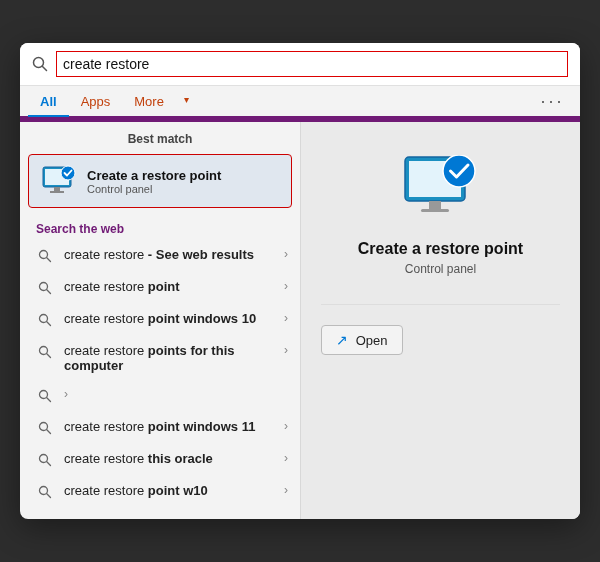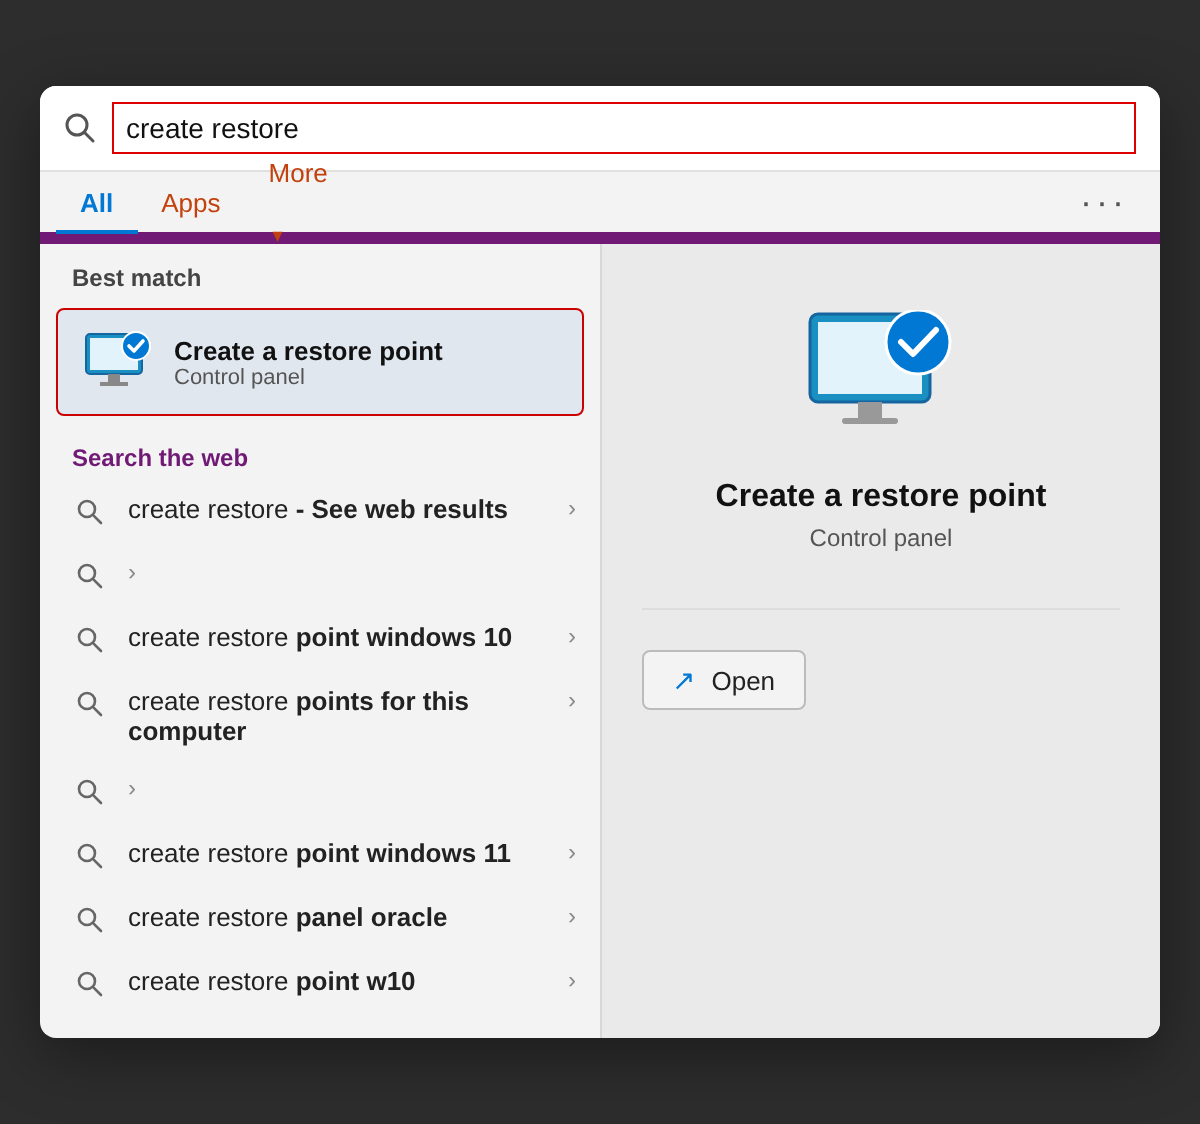--- a/index.html
+++ b/index.html
@@ -73,21 +73,20 @@
       bottom: 0;
       left: 0;
       right: 0;
       height: 2px;
       background: #0078d4;
     }
     .tab-more {
       display: flex;
       align-items: flex-start;
       gap: 18px;
-      flex-direction: column;
     }
     .dots-btn {
       margin-left: auto;
       color: #555;
       cursor: pointer;
       padding: 4px 8px;
       font-size: 18px;
       letter-spacing: 2px;
     }
     .main-content {
@@ -101,20 +100,21 @@
       display: flex;
       flex-direction: column;
       overflow-y: auto;
       padding-bottom: 8px;
     }
     .section-title {
       font-size: 12px;
       font-weight: 600;
       color: #444;
       padding: 10px 16px 4px 16px;
+      text-align: center;
     }
     .best-match-item {
       display: flex;
       align-items: center;
       padding: 8px 12px;
       margin: 4px 8px;
       background: #e0e7ef;
       border: 1.5px solid #c00;
       border-radius: 4px;
       cursor: pointer;
@@ -288,20 +288,21 @@
         <div class="search-list-chevron">›</div>
       </div>
 
       <div class="search-list-item">
         <div class="search-list-icon">
           <svg width="14" height="14" viewBox="0 0 14 14" fill="none">
             <circle cx="5.5" cy="5.5" r="4" stroke="#666" stroke-width="1.3"></circle>
             <line x1="8.8" y1="8.8" x2="12.5" y2="12.5" stroke="#666" stroke-width="1.3" stroke-linecap="round"></line>
           </svg>
         </div>
+        <div class="search-list-text">create restore <span class="bold">point</span></div>
         <div class="search-list-chevron">›</div>
       </div>
 
       <div class="search-list-item">
         <div class="search-list-icon">
           <svg width="14" height="14" viewBox="0 0 14 14" fill="none">
             <circle cx="5.5" cy="5.5" r="4" stroke="#666" stroke-width="1.3"></circle>
             <line x1="8.8" y1="8.8" x2="12.5" y2="12.5" stroke="#666" stroke-width="1.3" stroke-linecap="round"></line>
           </svg>
         </div>
@@ -341,21 +342,21 @@
         <div class="search-list-chevron">›</div>
       </div>
 
       <div class="search-list-item">
         <div class="search-list-icon">
           <svg width="14" height="14" viewBox="0 0 14 14" fill="none">
             <circle cx="5.5" cy="5.5" r="4" stroke="#666" stroke-width="1.3"></circle>
             <line x1="8.8" y1="8.8" x2="12.5" y2="12.5" stroke="#666" stroke-width="1.3" stroke-linecap="round"></line>
           </svg>
         </div>
-        <div class="search-list-text">create restore <span class="bold">panel oracle</span></div>
+        <div class="search-list-text">create restore <span class="bold">this oracle</span></div>
         <div class="search-list-chevron">›</div>
       </div>
 
       <div class="search-list-item">
         <div class="search-list-icon">
           <svg width="14" height="14" viewBox="0 0 14 14" fill="none">
             <circle cx="5.5" cy="5.5" r="4" stroke="#666" stroke-width="1.3"></circle>
             <line x1="8.8" y1="8.8" x2="12.5" y2="12.5" stroke="#666" stroke-width="1.3" stroke-linecap="round"></line>
           </svg>
         </div>

